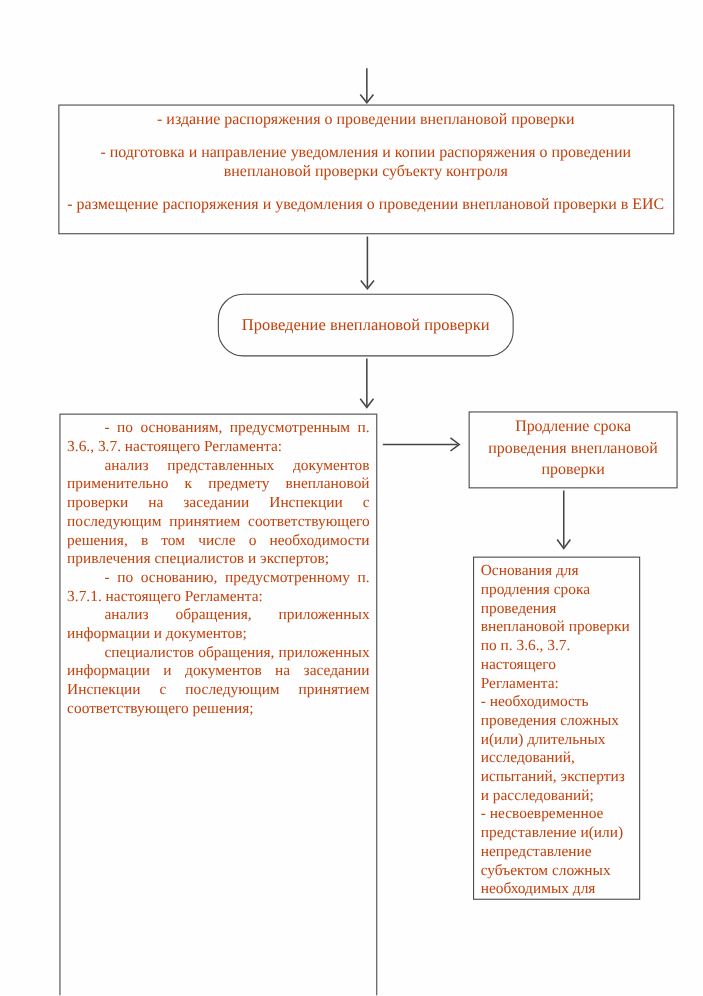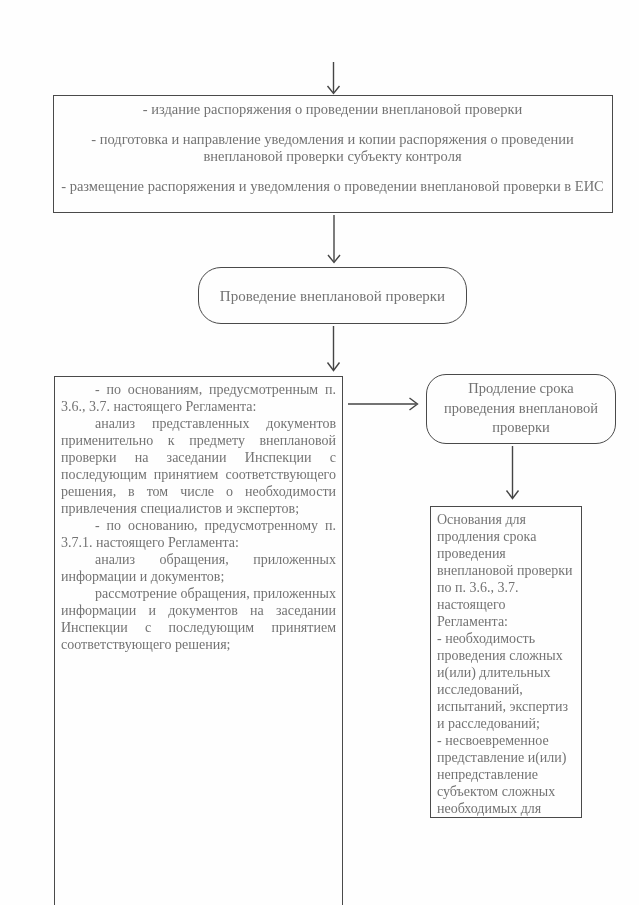--- a/index.html
+++ b/index.html
@@ -7,21 +7,21 @@
     margin: 0;
     padding: 0;
     background: #ffffff;
   }
   .page {
     position: relative;
     width: 639px;
     height: 905px;
     background: #fefefe;
     font-family: "Liberation Serif", "DejaVu Serif", serif;
-    color: #737373;
+    color: #c2410c;
     overflow: hidden;
   }
   .arrows {
     position: absolute;
     left: 0;
     top: 0;
     width: 639px;
     height: 905px;
     pointer-events: none;
   }
@@ -89,21 +89,20 @@
   
   .extension-box {
     left: 426px;
     top: 374px;
     width: 190px;
     height: 70px;
     padding: 4px 6px;
     text-align: center;
     font-size: 14.5px;
     line-height: 19.5px;
-    border-radius: 20px;
   }
 
   
   .grounds-box {
     left: 430px;
     top: 506px;
     width: 152px;
     height: 312px;
     padding: 4px 4px 4px 6px;
     font-size: 14px;
@@ -154,21 +153,21 @@
 
   <div class="box process-box">
     <p>Проведение внеплановой проверки</p>
   </div>
 
   <div class="box left-box">
     <p>- по основаниям, предусмотренным п. 3.6., 3.7. настоящего Регламента:</p>
     <p>анализ представленных документов применительно к предмету внеплановой проверки на заседании Инспекции с последующим принятием соответствующего решения, в том числе о необходимости привлечения специалистов и экспертов;</p>
     <p>- по основанию, предусмотренному п. 3.7.1. настоящего Регламента:</p>
     <p>анализ обращения, приложенных информации и документов;</p>
-    <p>рассмотрение обращения, приложенных информации и документов на заседании Инспекции с последующим принятием соответствующего решения;</p>
+    <p>специалистов обращения, приложенных информации и документов на заседании Инспекции с последующим принятием соответствующего решения;</p>
   </div>
 
   <div class="box extension-box">
     <p>Продление срока проведения внеплановой проверки</p>
   </div>
 
   <div class="box grounds-box">
     <p>Основания для продления срока проведения внеплановой проверки по п. 3.6., 3.7. настоящего Регламента:</p>
     <p>- необходимость проведения сложных и(или) длительных исследований, испытаний, экспертиз и расследований;</p>
     <p>- несвоевременное представление и(или) непредставление субъектом сложных необходимых для проведения внеплановой проверки документов и</p>

